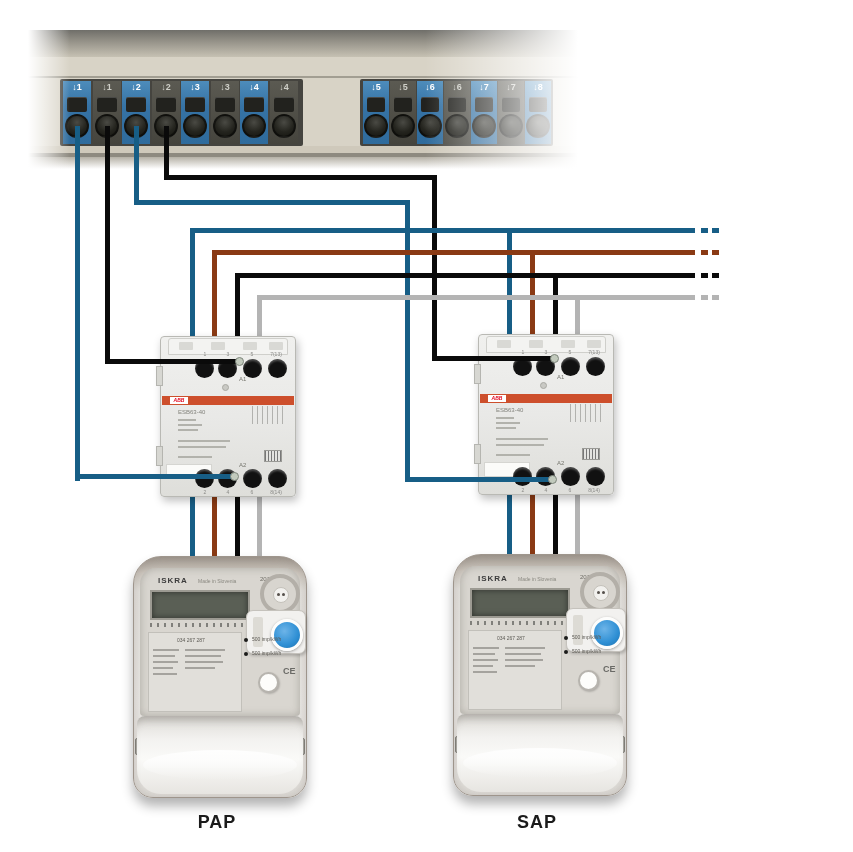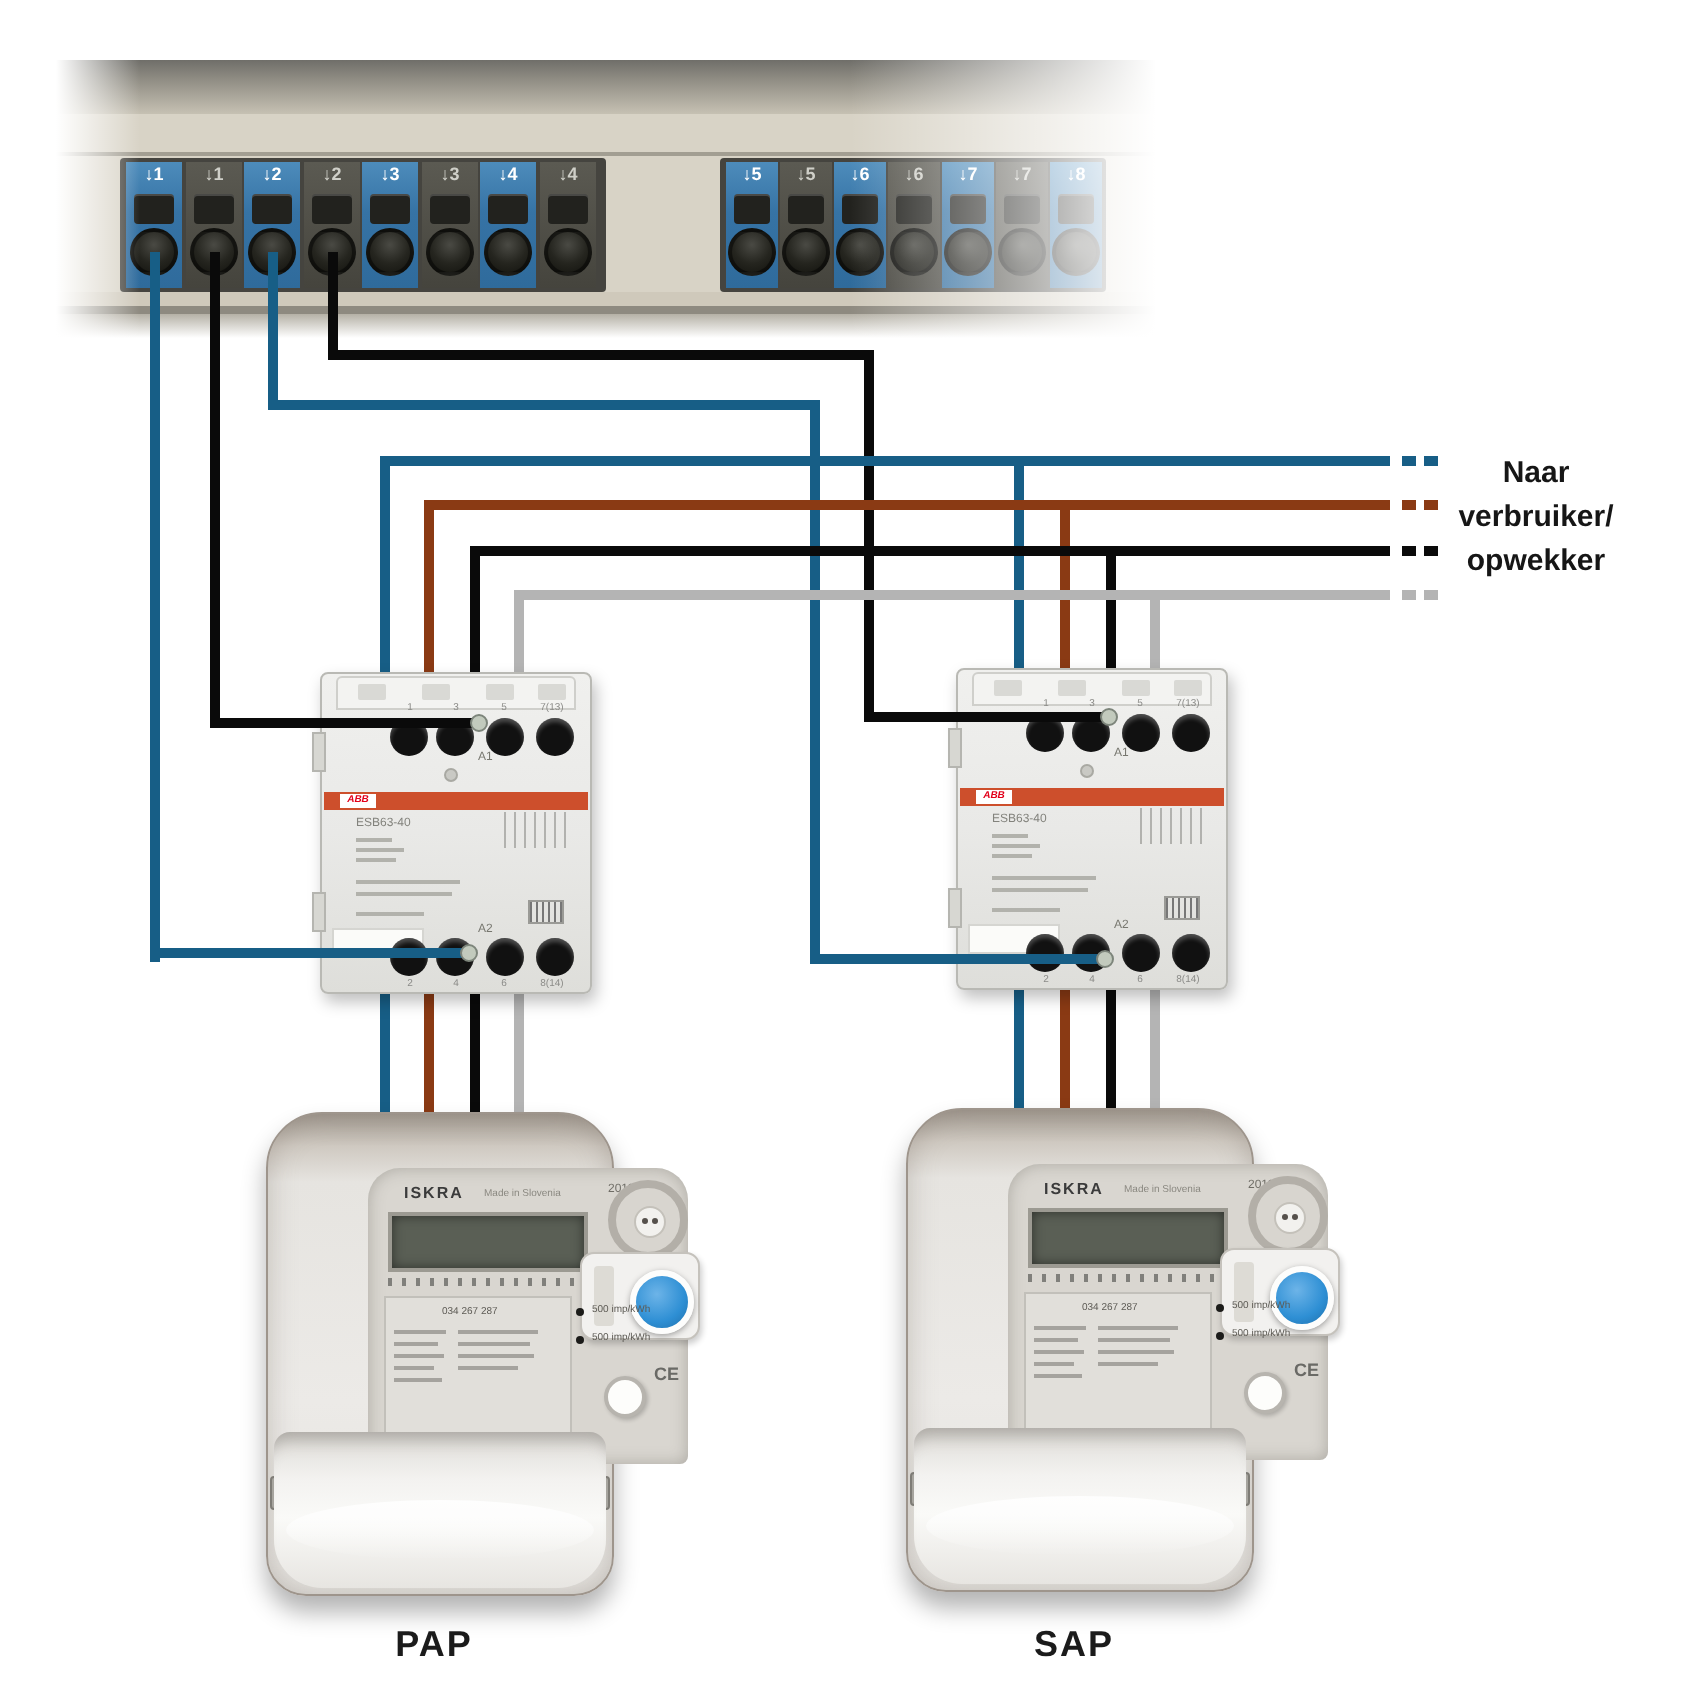--- a/index.html
+++ b/index.html
@@ -63,22 +63,22 @@
            background:repeating-linear-gradient(90deg,#9a9a96 0 1px,transparent 1px 5px);}
   .ct-code{position:absolute;right:14px;top:114px;width:16px;height:10px;border:1px solid #9a9a96;
            background:repeating-linear-gradient(90deg,#777 0 1px,transparent 1px 3px);}
   .ct-white{position:absolute;left:6px;top:128px;width:44px;height:13px;background:#fbfbf9;border:1px solid #d5d5d1;}
   .ct-clip{position:absolute;left:-4px;width:5px;height:18px;background:#d7d7d2;border:1px solid #b5b5b0;}
   
   .meter{position:absolute;width:174px;height:242px;z-index:4;}
   .mt-shell{position:absolute;inset:0;border-radius:28px 28px 20px 20px;border:1px solid #9e958c;box-sizing:border-box;
             background:linear-gradient(180deg,#a29a91 0,#cfc9c1 16px,#e6e4e0 34px,#eceae7 60%,#e4e2de 100%);
             box-shadow:0 8px 12px rgba(0,0,0,.3),inset 0 0 14px rgba(120,110,100,.35);}
-  .mt-face{position:absolute;left:7px;top:28px;width:160px;height:148px;background:#d9d6d0;
-           border-radius:16px 16px 4px 4px;box-shadow:inset 0 0 8px rgba(90,85,78,.35);margin-left:44px;}
+  .mt-face{position:absolute;left:7px;top:12px;width:160px;height:148px;background:#d9d6d0;
+           border-radius:16px 16px 4px 4px;box-shadow:inset 0 0 8px rgba(90,85,78,.35);}
   .mt-brand{position:absolute;left:18px;top:8px;font-size:8px;font-weight:bold;color:#3b3b3b;letter-spacing:1px;}
   .mt-origin{position:absolute;left:58px;top:10px;font-size:5px;color:#8a8880;}
   .mt-year{position:absolute;left:120px;top:8px;font-size:6px;color:#6f6d66;}
   .mt-lcd{position:absolute;left:10px;top:22px;width:100px;height:30px;background:#5a5f55;
           border:2px solid #9c9a92;box-shadow:inset 0 0 6px rgba(0,0,0,.5);box-sizing:border-box;}
   .mt-ticks{position:absolute;left:10px;top:55px;width:100px;height:4px;opacity:.8;
             background:repeating-linear-gradient(90deg,#6a6a66 0 2px,transparent 2px 7px);}
   .mt-port{position:absolute;left:120px;top:6px;width:40px;height:40px;border-radius:50%;
            background:#d8d5cf;border:4px solid #b3afa8;box-sizing:border-box;}
   .mt-portin{position:absolute;left:9px;top:9px;width:14px;height:14px;border-radius:50%;background:#f2f1ee;border:1px solid #c4c1ba;}
@@ -439,22 +439,17 @@
         <div class="mt-clipline"></div>
       </div>
     <div class="mt-clip" style="left:166px">
         <div class="mt-clipline"></div>
       </div>
     <div class="mt-bottom">
       <div class="mt-curve"></div>
     </div>
   </div>
 
-  <div class="note">
-    <div>Naar</div>
-    <div>verbruiker/</div>
-    <div>opwekker</div>
-  </div>
 
   <div class="devlabel" style="left:177px;top:812px">PAP</div>
   <div class="devlabel" style="left:497px;top:812px">SAP</div>
 
 </div>
 
 </body></html>

